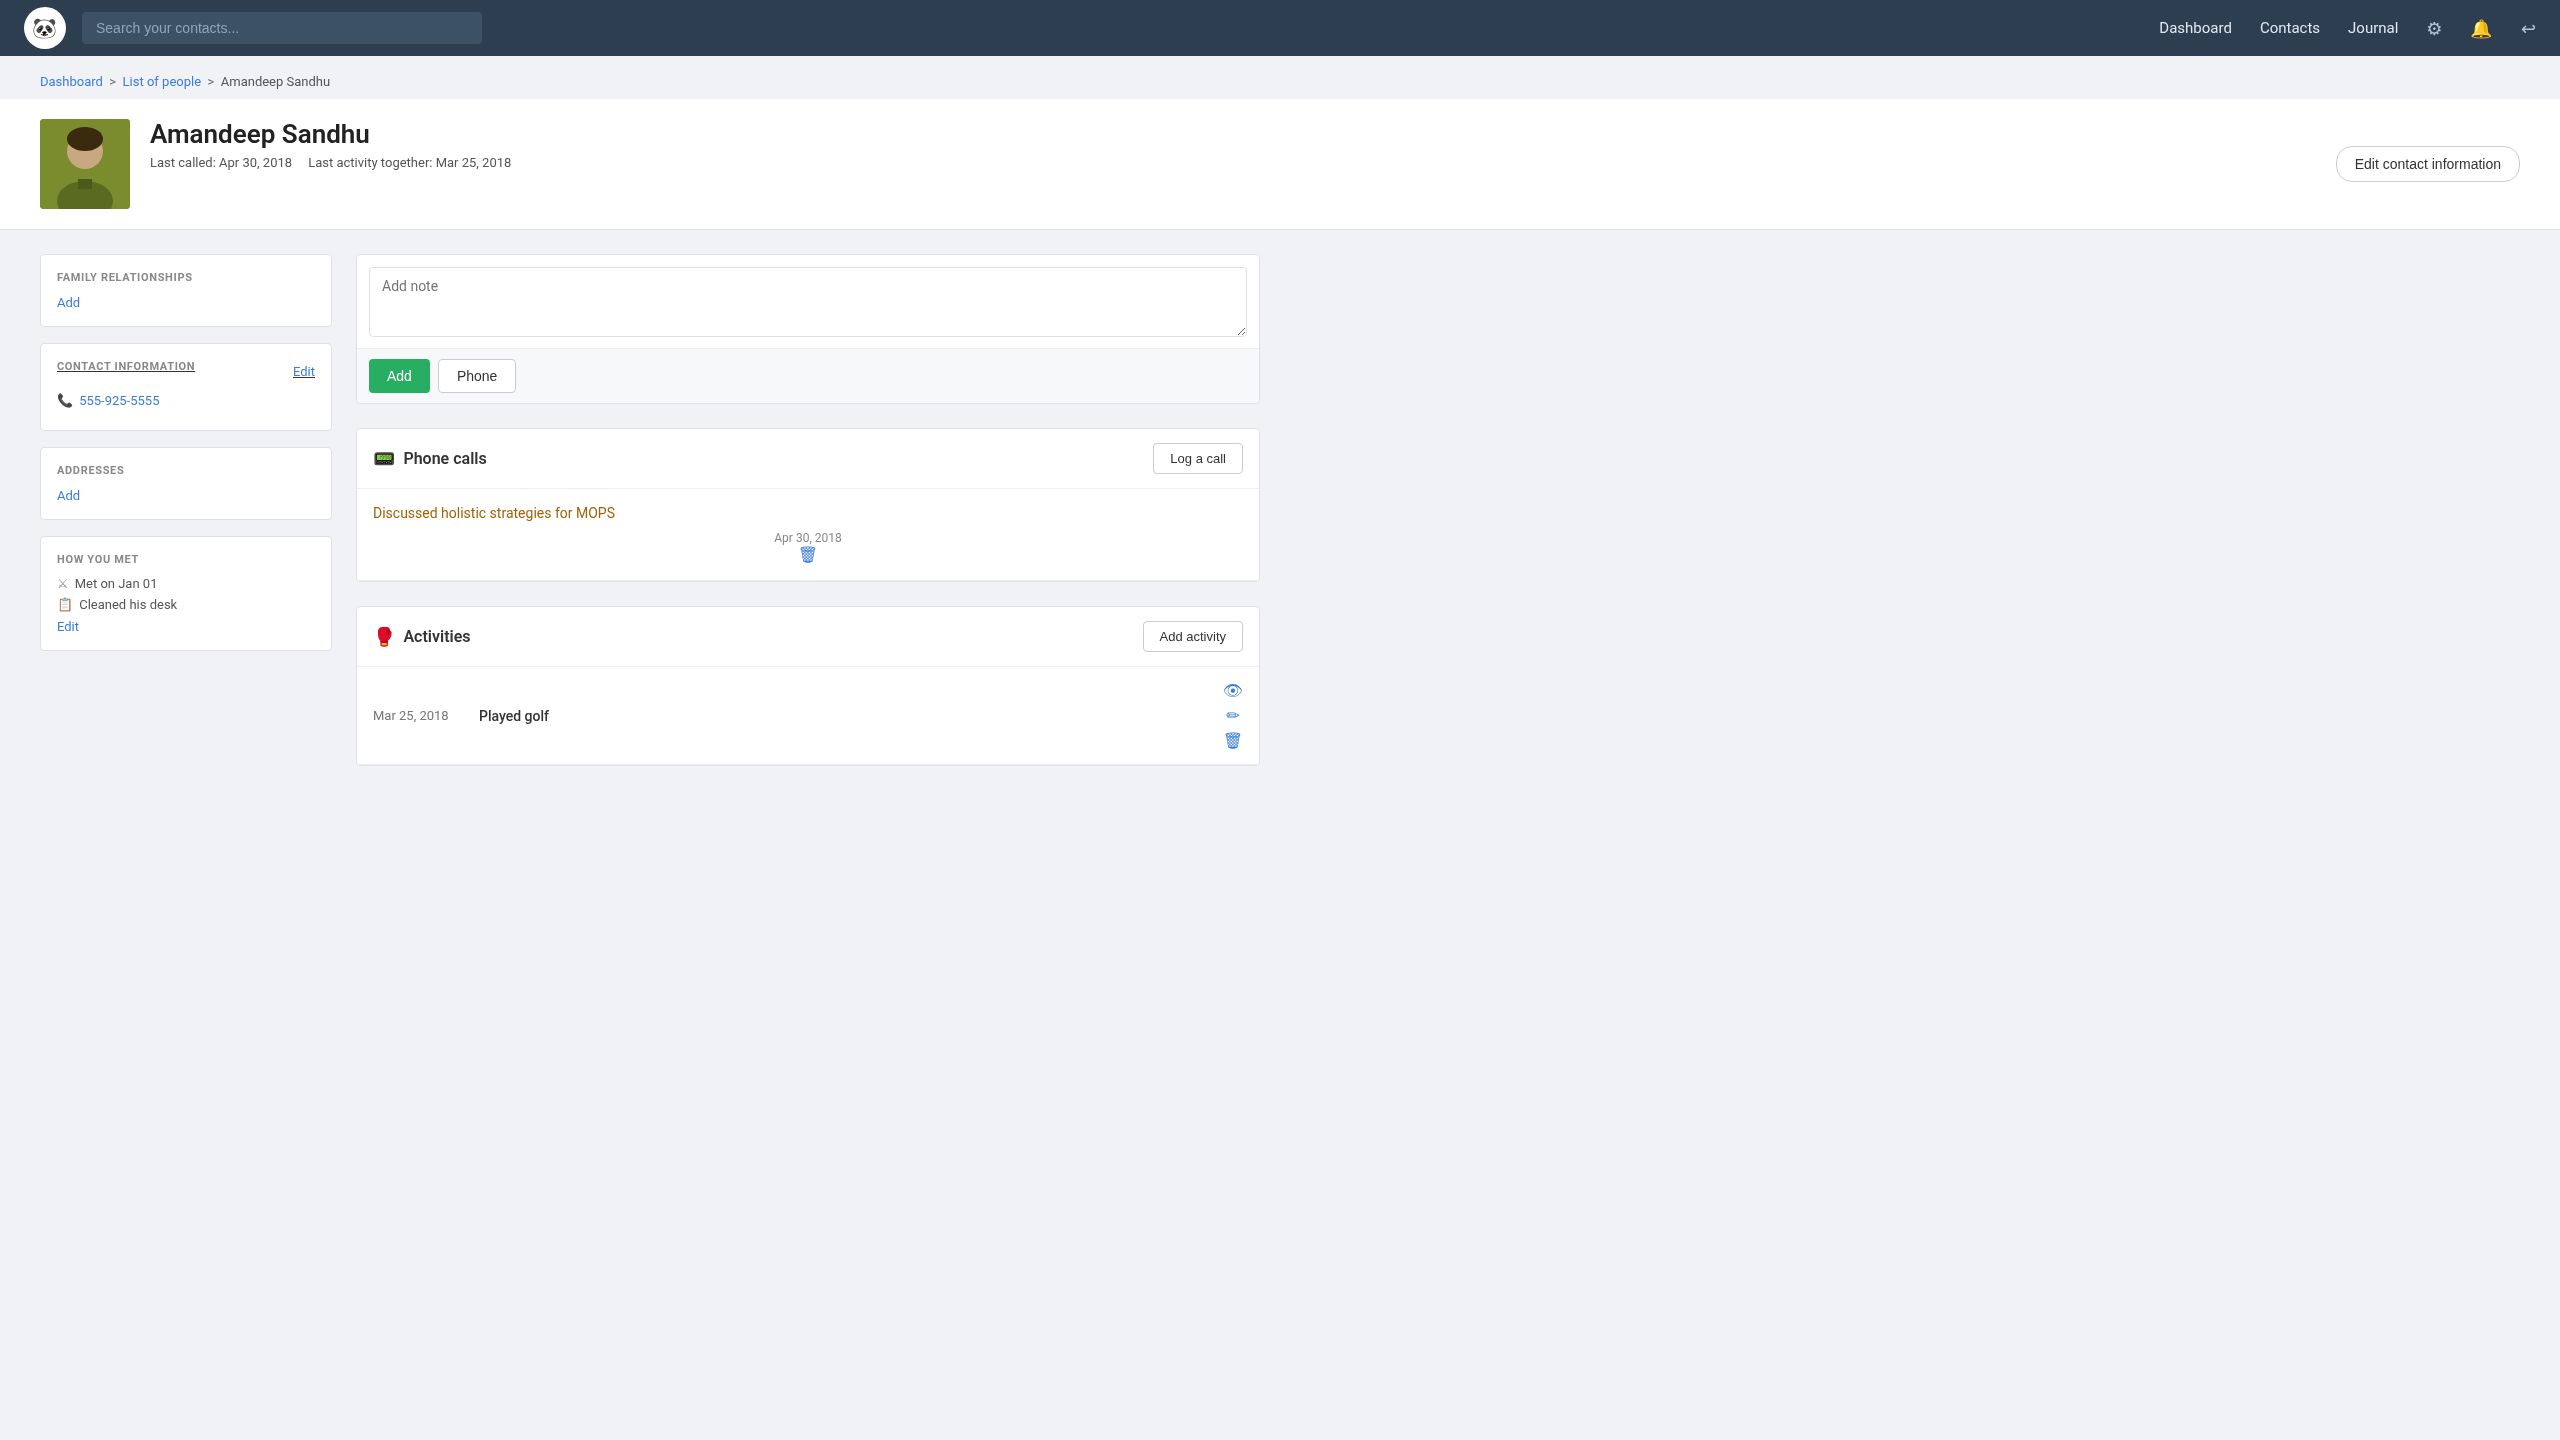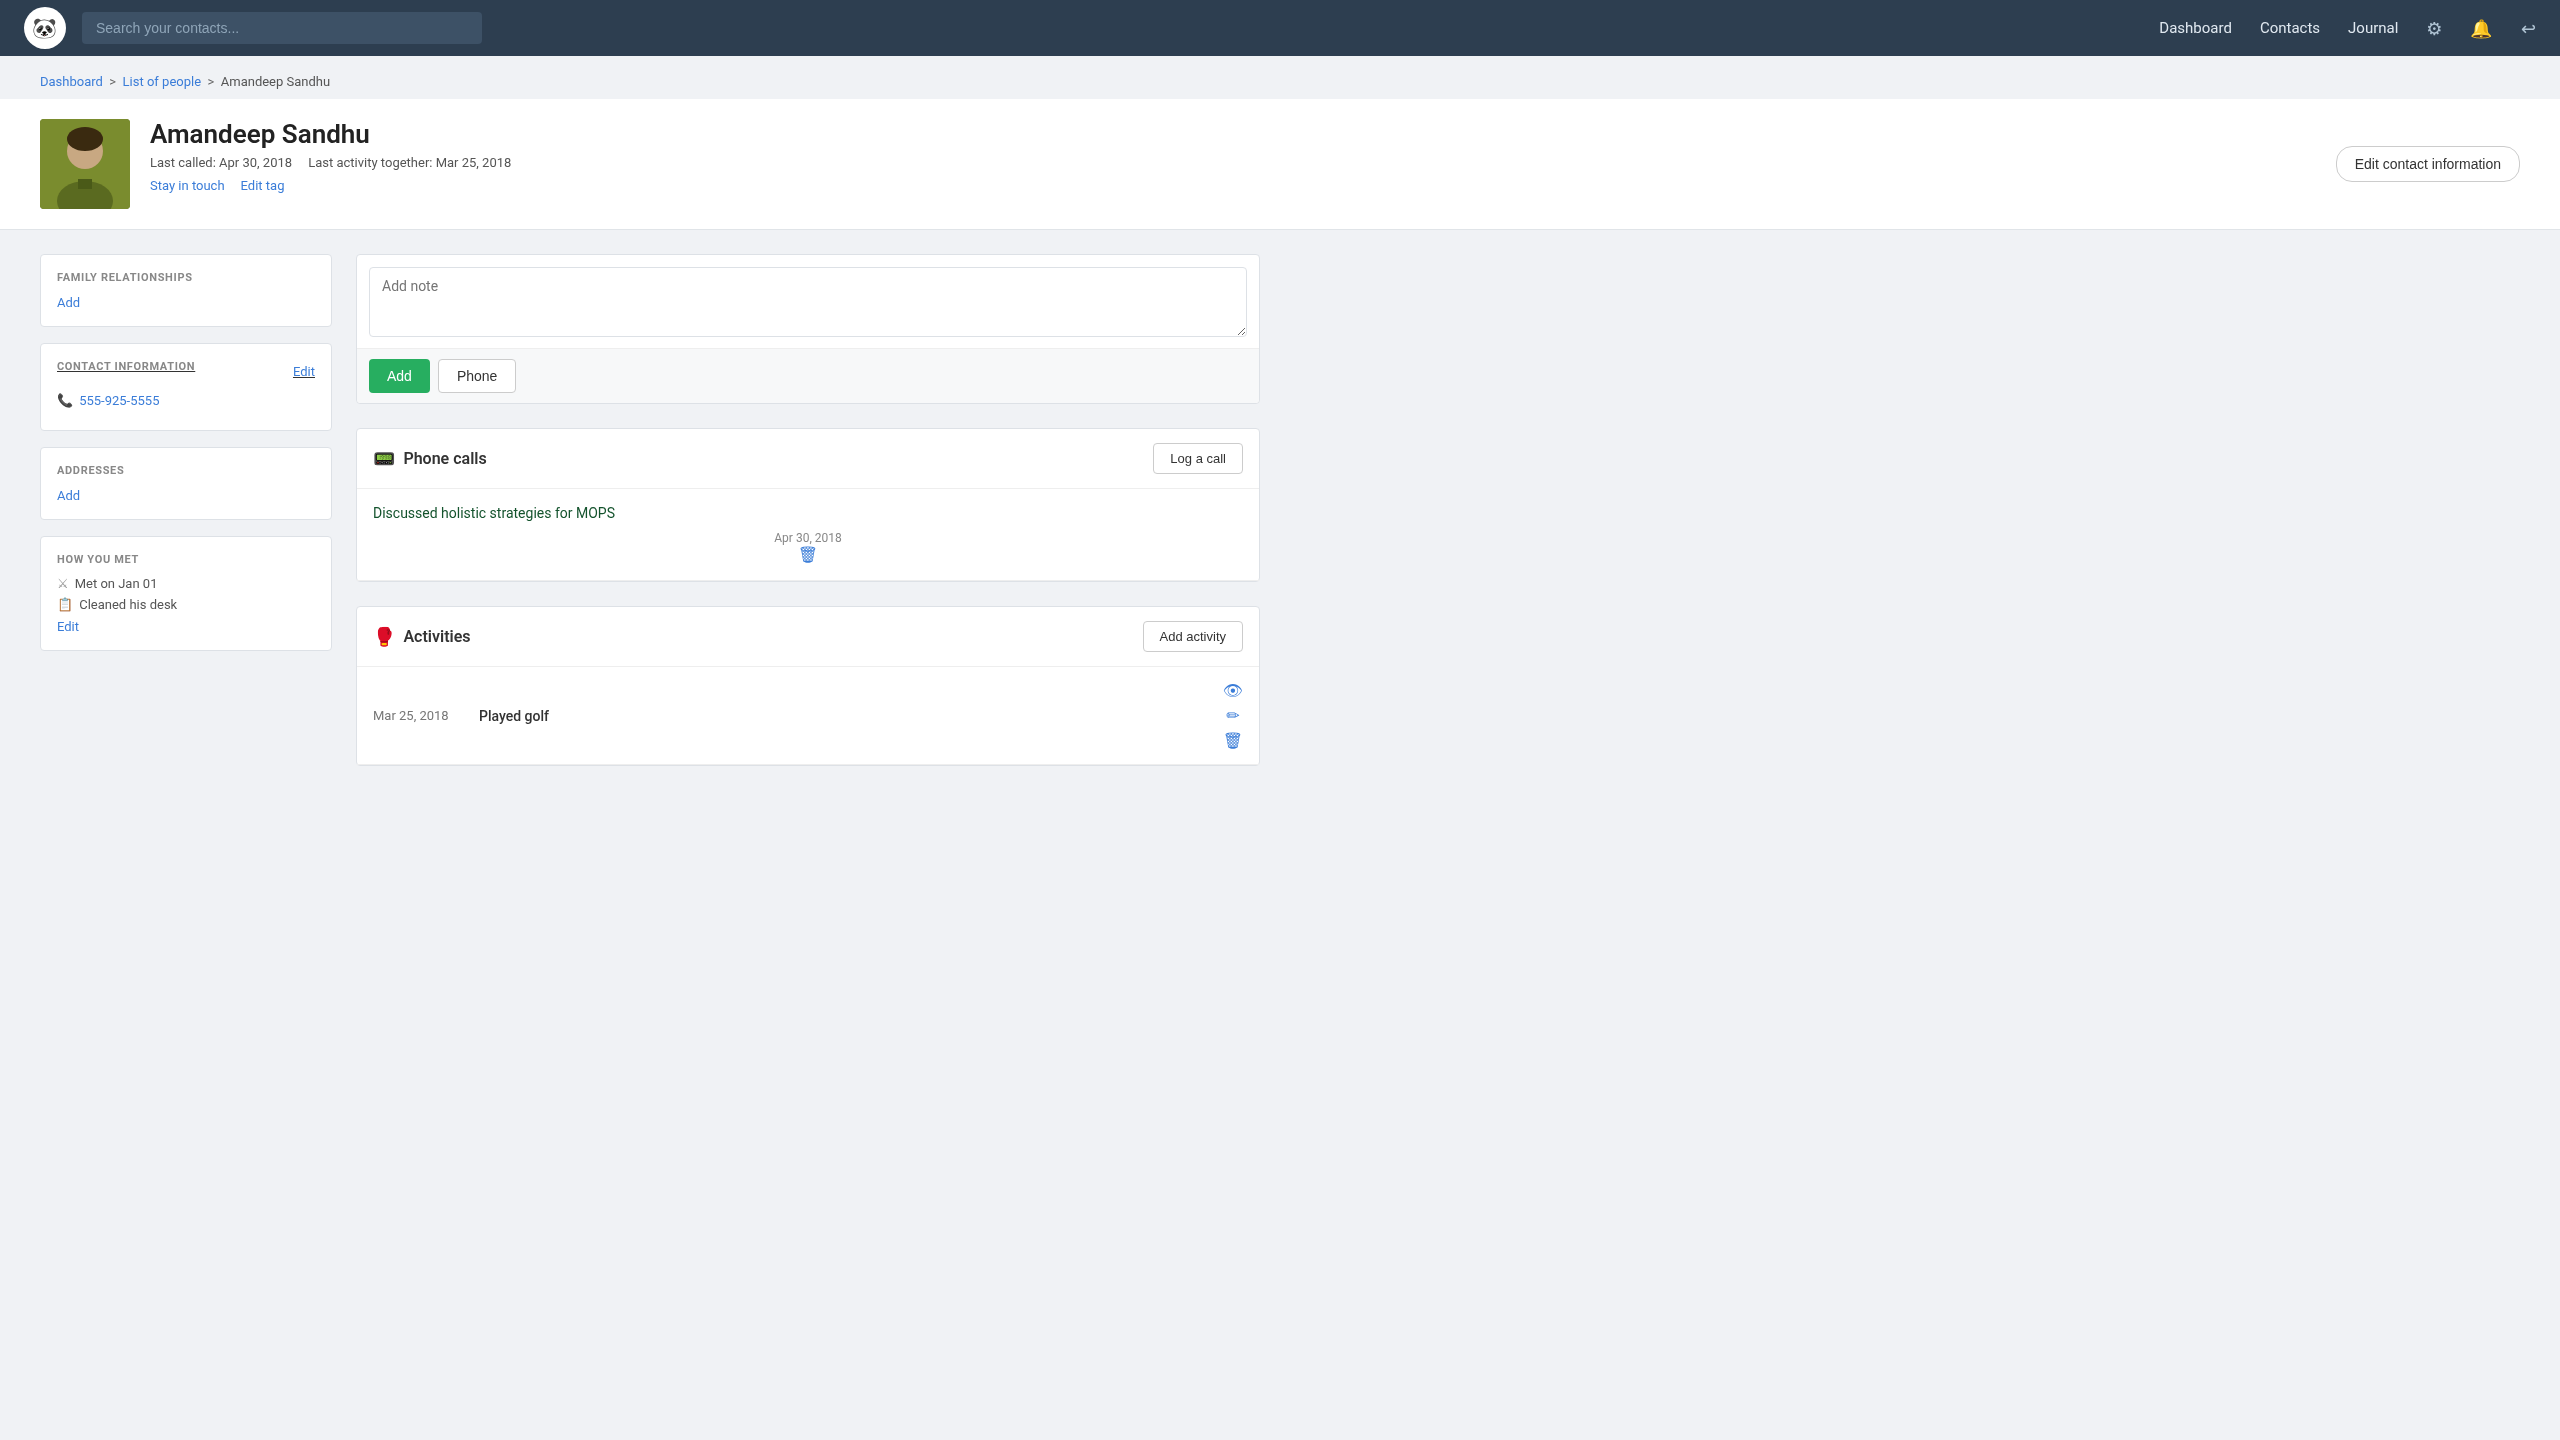--- a/index.html
+++ b/index.html
@@ -222,21 +222,21 @@
       font-size: 13px;
       cursor: pointer;
       color: #333;
     }
 
     
     .call-entry {
       padding: 16px;
       border-bottom: 1px solid #eee;
     }
-    .call-text { font-size: 14px; color: #14532d; margin-bottom: 10px; }
+    .call-text { font-size: 14px; color: #a16207; margin-bottom: 10px; }
     .call-footer { display: flex; justify-content: space-between; align-items: center; flex-direction: column; }
     .call-date { font-size: 12px; color: #888; }
     .call-delete { color: #3b7dd8; font-size: 16px; cursor: pointer; }
 
     
     .activity-entry {
       padding: 14px 16px;
       display: flex;
       align-items: center;
       gap: 16px;
@@ -289,24 +289,20 @@
 
       <rect x="38" y="60" width="14" height="10" fill="#4a5a18"></rect>
     </svg>
   </div>
   <div class="contact-info">
     <div class="contact-name">Amandeep Sandhu</div>
     <div class="contact-meta">
       <span>Last called: Apr 30, 2018</span>
       &nbsp;&nbsp;&nbsp;
       <span>Last activity together: Mar 25, 2018</span>
-    </div>
-    <div class="contact-actions">
-      <a>Stay in touch</a>
-      <a>Edit tag</a>
     </div>
   </div>
   <button class="edit-contact-btn">Edit contact information</button>
 </div>
 
 <div class="main-layout">
 
   <div class="sidebar">
 
     <div class="sidebar-section">

